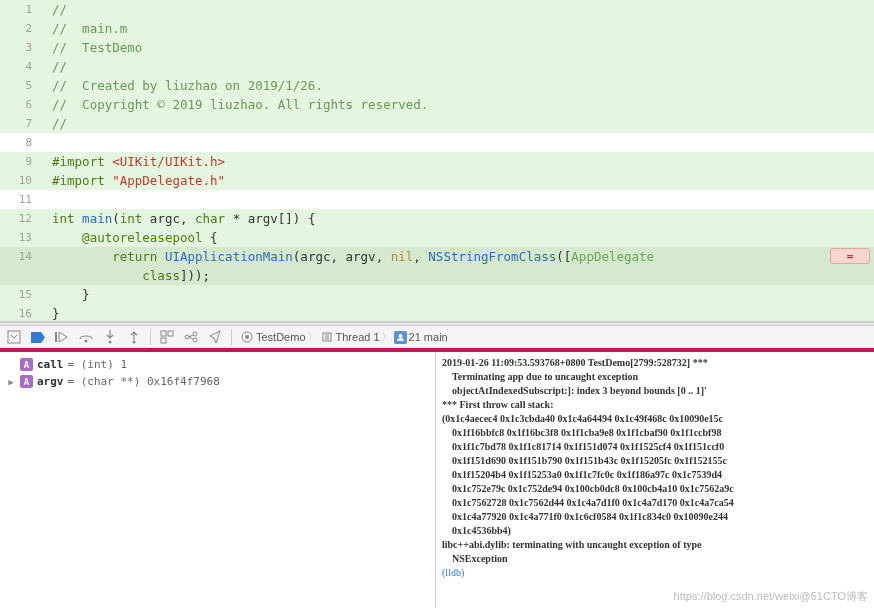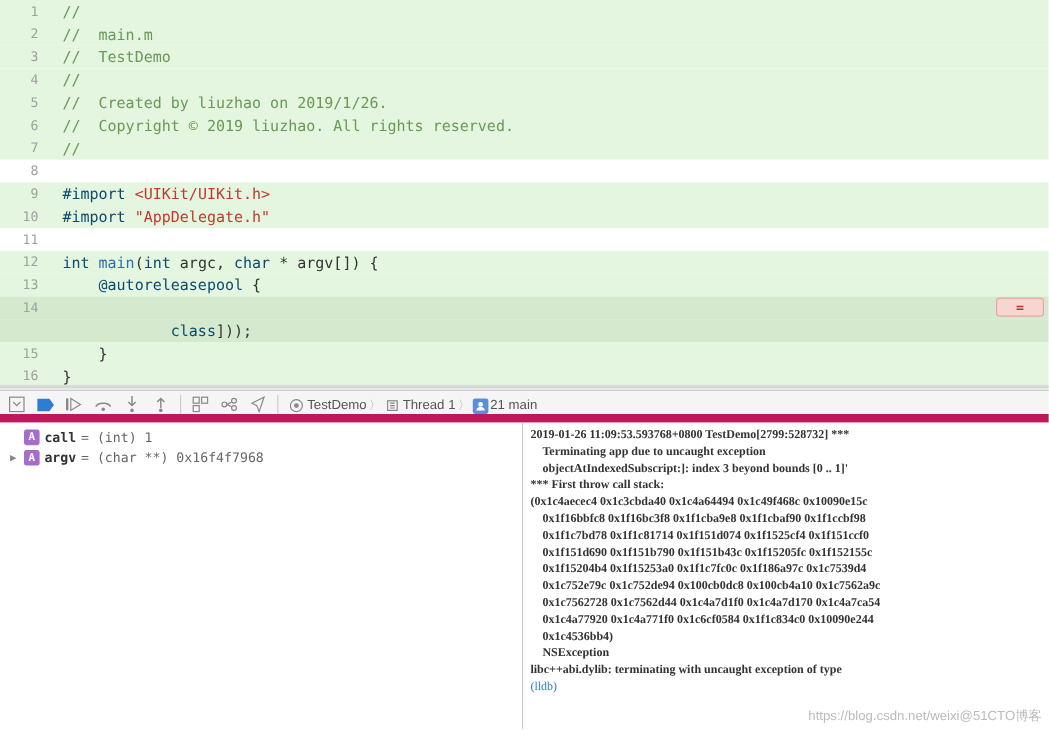--- a/index.html
+++ b/index.html
@@ -5,30 +5,30 @@
 *{margin:0;padding:0;box-sizing:border-box}
 body{font-family:Menlo,Monaco,monospace;font-size:12px;background:#fff;color:#333;width:874px;height:608px;overflow:hidden;position:relative}
 .editor{height:322px;overflow:hidden;background:#fff;border-bottom:1px solid #ccc}
 .code-line{display:flex;height:19px;line-height:19px}
 .code-line.green{background:#e4f5e0}
 .code-line.highlight{background:#d4e9ce;position:relative}
 .gutter{width:40px;text-align:right;padding-right:8px;color:#a0a0a0;font-size:11px;user-select:none;flex-shrink:0}
 .gutter-border{width:12px;flex-shrink:0}
 .code{white-space:pre;font-size:12.5px}
 .comment{color:#6a9955}
-.keyword{color:#0c4a6e;font-weight:500}
+.keyword{color:#4d7c0f;font-weight:500}
 .string{color:#c0392b}
 .func{color:#2e6db3}
 .cls{color:#6aa84f}
 .kw2{color:#b88b2e}
 .err-badge{position:absolute;right:4px;top:1px;width:40px;height:16px;background:#f7d5d0;border:1px solid #e8a79e;border-radius:3px;display:flex;align-items:center;justify-content:center}
 .err-badge span{color:#b03a2e;font-size:11px;font-weight:bold}
 .splitter{height:4px;background:#e8e8e8;border-top:1px solid #ccc;border-bottom:1px solid #ccc}
 .debug-area{display:flex;height:282px;flex-direction:column}
-.debug-toolbar{height:26px;border-bottom:7px solid #be185d;background:#f5f5f5;display:flex;align-items:flex-end;padding:0 6px;gap:8px}
+.debug-toolbar{height:26px;border-bottom:4px solid #be185d;background:#f5f5f5;display:flex;align-items:center;padding:0 6px;gap:8px}
 .tb-icon{width:16px;height:16px;display:flex;align-items:center;justify-content:center;color:#6a6a6a;cursor:pointer}
 .tb-icon.blue{color:#2e7cd6}
 .tb-sep{width:1px;height:16px;background:#ccc}
 .breadcrumb{display:flex;align-items:center;gap:2px;font-size:11px;color:#555;font-family:-apple-system,sans-serif}
 .bc-chev{color:#aaa;font-size:10px}
 .bc-icon{width:14px;height:14px;display:inline-flex;align-items:center;justify-content:center;font-size:10px}
 .debug-body{display:flex;flex:1;overflow:hidden}
 .vars-panel{width:436px;border-right:1px solid #ccc;padding:4px 6px;font-family:Menlo,monospace;font-size:11px;overflow:auto}
 .var-row{display:flex;align-items:center;height:17px;gap:4px}
 .var-arrow{width:10px;color:#888;font-size:9px;display:inline-flex;justify-content:center}
@@ -106,20 +106,21 @@
       <div class="code"><span class="keyword">int</span> <span class="func">main</span>(<span class="keyword">int</span> argc, <span class="keyword">char</span> * argv[]) {</div>
     </div>
     <div class="code-line green">
       <div class="gutter">13</div>
       <div class="gutter-border"></div>
       <div class="code">    <span class="keyword">@autoreleasepool</span> {</div>
     </div>
     <div class="code-line highlight">
       <div class="gutter">14</div>
       <div class="gutter-border"></div>
+      <div class="code">        <span class="keyword">return</span> <span class="func">UIApplicationMain</span>(argc, argv, <span class="kw2">nil</span>, <span class="func">NSStringFromClass</span>([<span class="cls">AppDelegate</span></div>
       <div class="err-badge">
         <span>=</span>
       </div>
     </div>
     <div class="code-line highlight">
       <div class="gutter"></div>
       <div class="gutter-border"></div>
       <div class="code">            <span class="keyword">class</span>]));</div>
     </div>
     <div class="code-line green">
@@ -242,20 +243,20 @@
         <div class="console-line"><b>*** First throw call stack:</b></div>
         <div class="console-line"><b>(0x1c4aecec4 0x1c3cbda40 0x1c4a64494 0x1c49f468c 0x10090e15c</b></div>
         <div class="console-line"><b>    0x1f16bbfc8 0x1f16bc3f8 0x1f1cba9e8 0x1f1cbaf90 0x1f1ccbf98</b></div>
         <div class="console-line"><b>    0x1f1c7bd78 0x1f1c81714 0x1f151d074 0x1f1525cf4 0x1f151ccf0</b></div>
         <div class="console-line"><b>    0x1f151d690 0x1f151b790 0x1f151b43c 0x1f15205fc 0x1f152155c</b></div>
         <div class="console-line"><b>    0x1f15204b4 0x1f15253a0 0x1f1c7fc0c 0x1f186a97c 0x1c7539d4</b></div>
         <div class="console-line"><b>    0x1c752e79c 0x1c752de94 0x100cb0dc8 0x100cb4a10 0x1c7562a9c</b></div>
         <div class="console-line"><b>    0x1c7562728 0x1c7562d44 0x1c4a7d1f0 0x1c4a7d170 0x1c4a7ca54</b></div>
         <div class="console-line"><b>    0x1c4a77920 0x1c4a771f0 0x1c6cf0584 0x1f1c834c0 0x10090e244</b></div>
         <div class="console-line"><b>    0x1c4536bb4)</b></div>
+        <div class="console-line"><b>libc++abi.dylib: terminating with uncaught exception of type</b></div>
         <div class="console-line"><b>    NSException</b></div>
-        <div class="console-line"><b>libc++abi.dylib: terminating with uncaught exception of type</b></div>
         <div class="console-line"><span class="lldb">(lldb)</span> </div>
       </div>
   </div>
 </div>
 
 <div class="watermark">https://blog.csdn.net/weixi@51CTO博客</div>
 
 </body></html>

